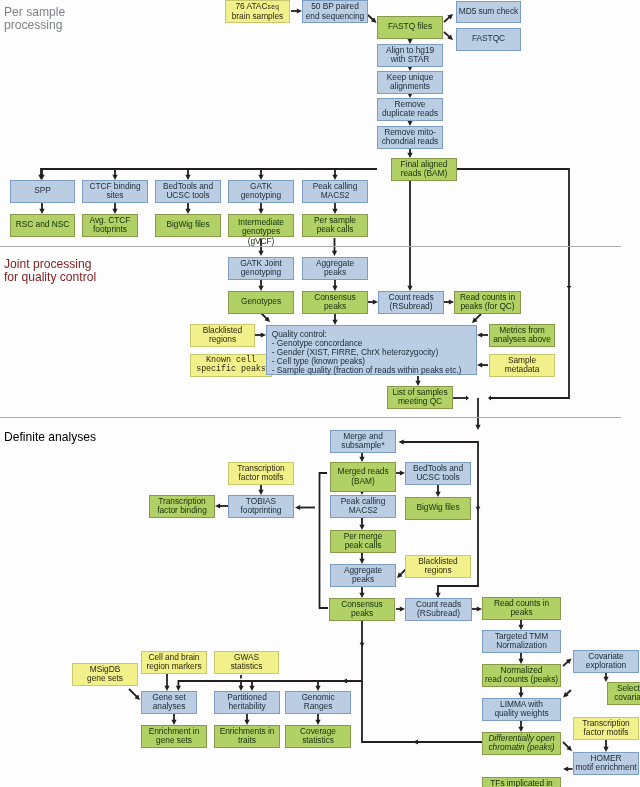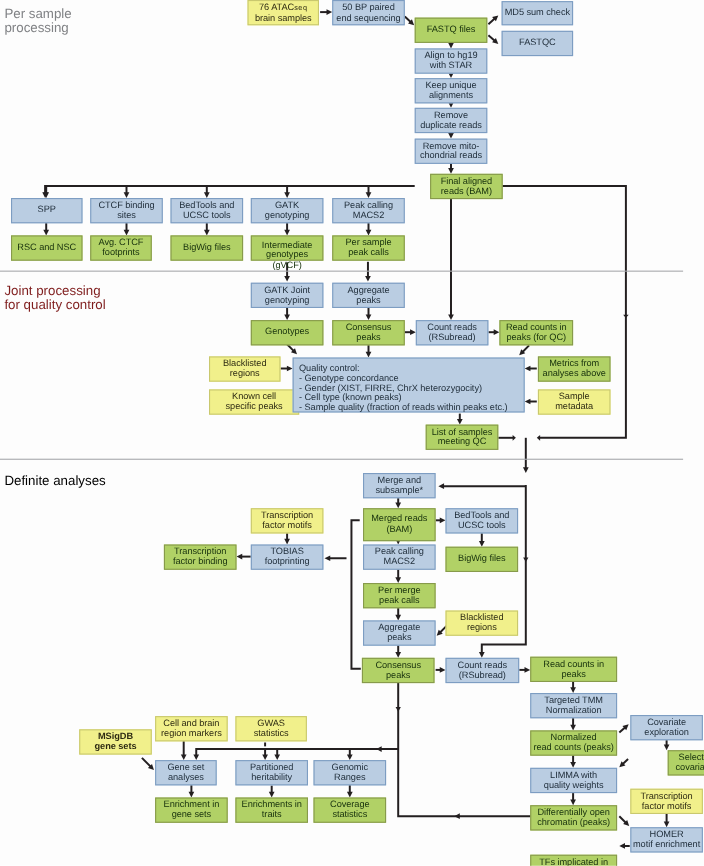--- a/index.html
+++ b/index.html
@@ -407,21 +407,21 @@
     </div>
     <div class="node blue" style="left: 378px; top: 291px; width: 66px; height: 22.6px;">
       <span class="lbl">Count reads<br>(RSubread)</span>
     </div>
     <div class="node green" style="left: 454px; top: 291px; width: 67px; height: 22.6px;">
       <span class="lbl">Read counts in<br>peaks (for QC)</span>
     </div>
     <div class="node yellow" style="left: 190px; top: 324px; width: 65px; height: 22.6px;">
       <span class="lbl">Blacklisted<br>regions</span>
     </div>
-    <div class="node yellow" style="left: 190px; top: 354px; width: 82px; height: 22.6px;">
+    <div class="node yellow" style="left: 190px; top: 354px; width: 82px; height: 22.6px; font-family: Liberation Mono, monospace;">
       <span class="lbl">Known cell<br>specific peaks</span>
     </div>
     <div class="node blue" style="left: 266px; top: 325px; width: 211px; height: 50px; text-align: left; justify-content: flex-start; align-items: flex-start; padding: 3.6px 0px 0px 4.8px; line-height: 9.2px;">
       <span class="lbl">Quality control:<br>- Genotype concordance<br>- Gender (XIST, FIRRE, ChrX heterozygocity)<br>- Cell type (known peaks)<br>- Sample quality (fraction of reads within peaks etc.)</span>
     </div>
     <div class="node green" style="left: 489px; top: 324px; width: 66px; height: 22.6px;">
       <span class="lbl">Metrics from<br>analyses above</span>
     </div>
     <div class="node yellow" style="left: 489px; top: 354px; width: 66px; height: 22.6px;">
       <span class="lbl">Sample<br>metadata</span>
@@ -473,39 +473,39 @@
     </div>
     <div class="node blue" style="left: 482px; top: 630px; width: 79px; height: 22.6px;">
       <span class="lbl">Targeted TMM<br>Normalization</span>
     </div>
     <div class="node green" style="left: 482px; top: 664px; width: 79px; height: 22.6px;">
       <span class="lbl">Normalized<br>read counts (peaks)</span>
     </div>
     <div class="node blue" style="left: 482px; top: 698px; width: 79px; height: 22.6px;">
       <span class="lbl">LIMMA with<br>quality weights</span>
     </div>
-    <div class="node green" style="left: 482px; top: 732px; width: 79px; height: 22.6px;">
+    <div class="node green" style="left: 482px; top: 732px; width: 79px; height: 22.6px; font-style: italic;">
       <span class="lbl">Differentially open<br>chromatin (peaks)</span>
     </div>
     <div class="node green" style="left: 482px; top: 763px; width: 79px; height: 22.6px; margin-top: 14px;">
       <span class="lbl">TFs implicated in<br>differential peaks</span>
     </div>
     <div class="node blue" style="left: 573px; top: 650px; width: 66px; height: 22.6px;">
       <span class="lbl">Covariate<br>exploration</span>
     </div>
     <div class="node green" style="left: 573px; top: 682px; width: 52px; height: 22.6px; margin-left: 34px;">
       <span class="lbl">Selected<br>covariates</span>
     </div>
     <div class="node yellow" style="left: 573px; top: 717px; width: 66px; height: 22.6px;">
       <span class="lbl">Transcription<br>factor motifs</span>
     </div>
     <div class="node blue" style="left: 573px; top: 752px; width: 66px; height: 22.6px;">
       <span class="lbl">HOMER<br>motif enrichment</span>
     </div>
-    <div class="node yellow" style="left: 72px; top: 663px; width: 66px; height: 22.6px; font-weight: bold;">
+    <div class="node yellow" style="left: 72px; top: 663px; width: 66px; height: 22.6px;">
       <span class="lbl">MSigDB<br>gene sets</span>
     </div>
     <div class="node yellow" style="left: 141px; top: 651px; width: 66px; height: 22.6px;">
       <span class="lbl">Cell and brain<br>region markers</span>
     </div>
     <div class="node yellow" style="left: 214px; top: 651px; width: 65px; height: 22.6px;">
       <span class="lbl">GWAS<br>statistics</span>
     </div>
     <div class="node blue" style="left: 141px; top: 691px; width: 56px; height: 22.6px;">
       <span class="lbl">Gene set<br>analyses</span>

